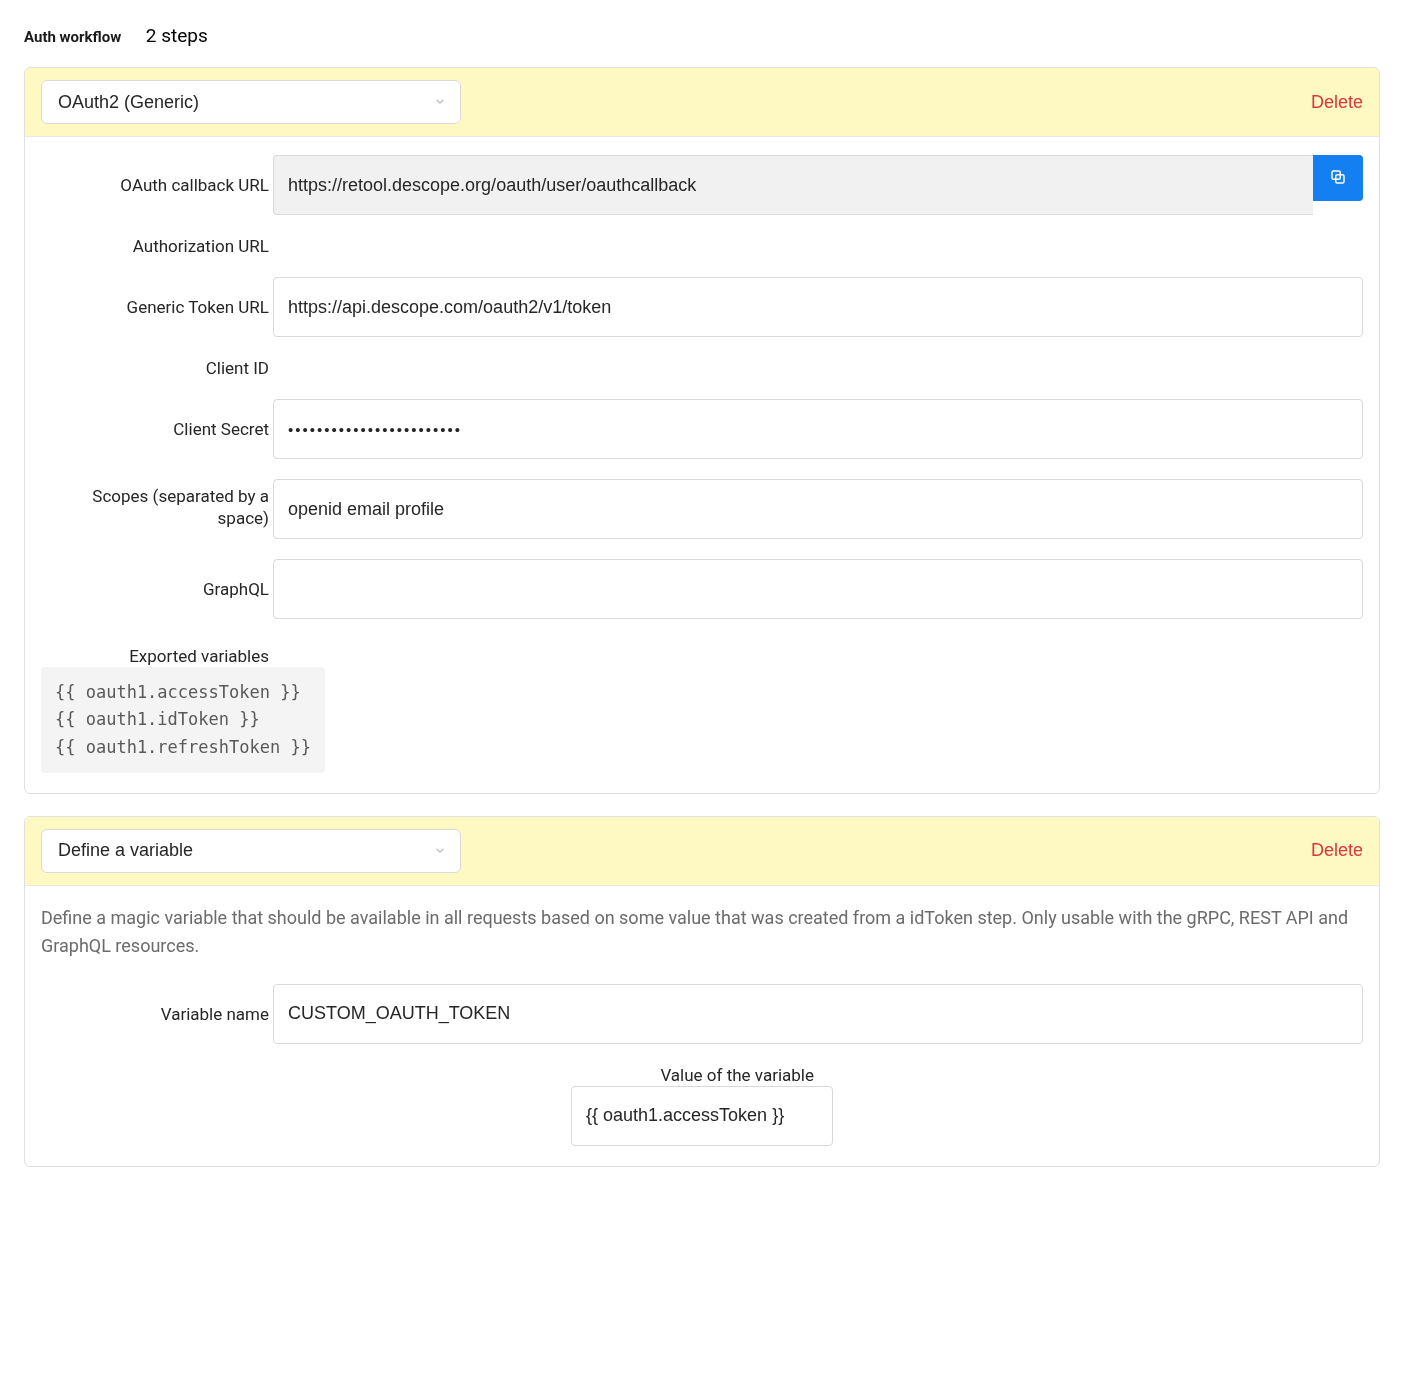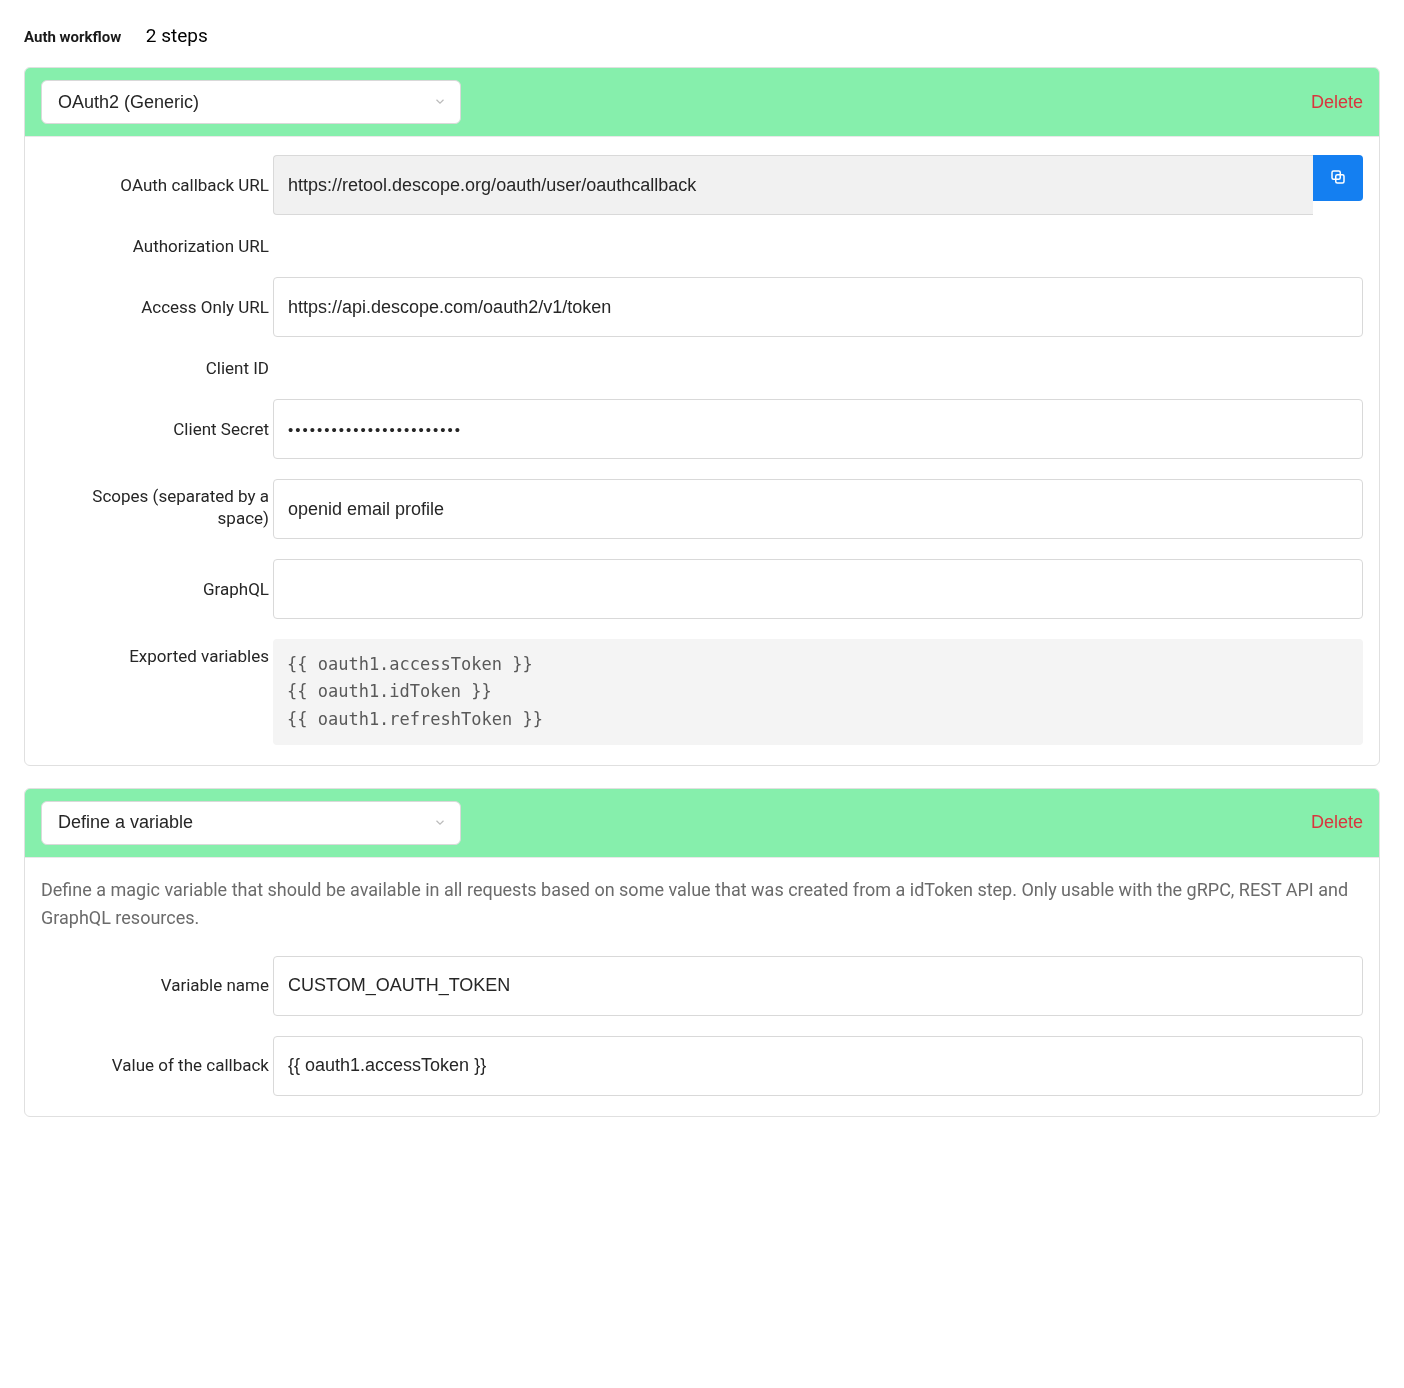--- a/index.html
+++ b/index.html
@@ -25,21 +25,21 @@
       margin-left: 20px;
     }
     .card {
       border: 1px solid #e0e0e0;
       border-radius: 6px;
       margin-bottom: 22px;
       overflow: hidden;
       background: #ffffff;
     }
     .card-header {
-      background: #86efac;
+      background: #fef9c3;
       padding: 12px 16px;
       display: flex;
       align-items: center;
       justify-content: space-between;
       border-bottom: 1px solid #e8e8e8;
     }
     .select-wrap {
       position: relative;
       width: 420px;
     }
@@ -81,21 +81,21 @@
       font-size: 18px;
       line-height: 1.55;
       margin-bottom: 24px;
     }
     .form-row {
       display: flex;
       align-items: center;
       margin-bottom: 20px;
     }
     .form-row.top-align { align-items: flex-start; }
-    .form-row:last-child { margin-bottom: 0; }
+    .form-row:last-child { margin-bottom: 0; flex-direction: column; }
     .label {
       width: 232px;
       text-align: right;
       padding-right: 4px;
       color: #262626;
       font-size: 17px;
       line-height: 1.3;
       flex-shrink: 0;
     }
     .label.multi { padding-top: 6px; }
@@ -186,21 +186,21 @@
           </span>
         </button>
       </div>
     </div>
 
     <div class="form-row">
       <div class="label">Authorization URL</div>
     </div>
 
     <div class="form-row">
-      <div class="label">Access Only URL</div>
+      <div class="label">Generic Token URL</div>
       <div class="field">
         <input class="input" type="text" value="https://api.descope.com/oauth2/v1/token" style="">
       </div>
     </div>
 
     <div class="form-row">
       <div class="label">Client ID</div>
     </div>
 
     <div class="form-row">
@@ -254,20 +254,20 @@
     <div class="desc">Define a magic variable that should be available in all requests based on some value that was created from a idToken step. Only usable with the gRPC, REST API and GraphQL resources.</div>
 
     <div class="form-row">
       <div class="label">Variable name</div>
       <div class="field">
         <input class="input" type="text" value="CUSTOM_OAUTH_TOKEN" style="">
       </div>
     </div>
 
     <div class="form-row">
-      <div class="label">Value of the callback</div>
+      <div class="label">Value of the variable</div>
       <div class="field">
         <input class="input" type="text" value="{{ oauth1.accessToken }}" style="">
       </div>
     </div>
 
   </div>
 </div>
 
 </body></html>

